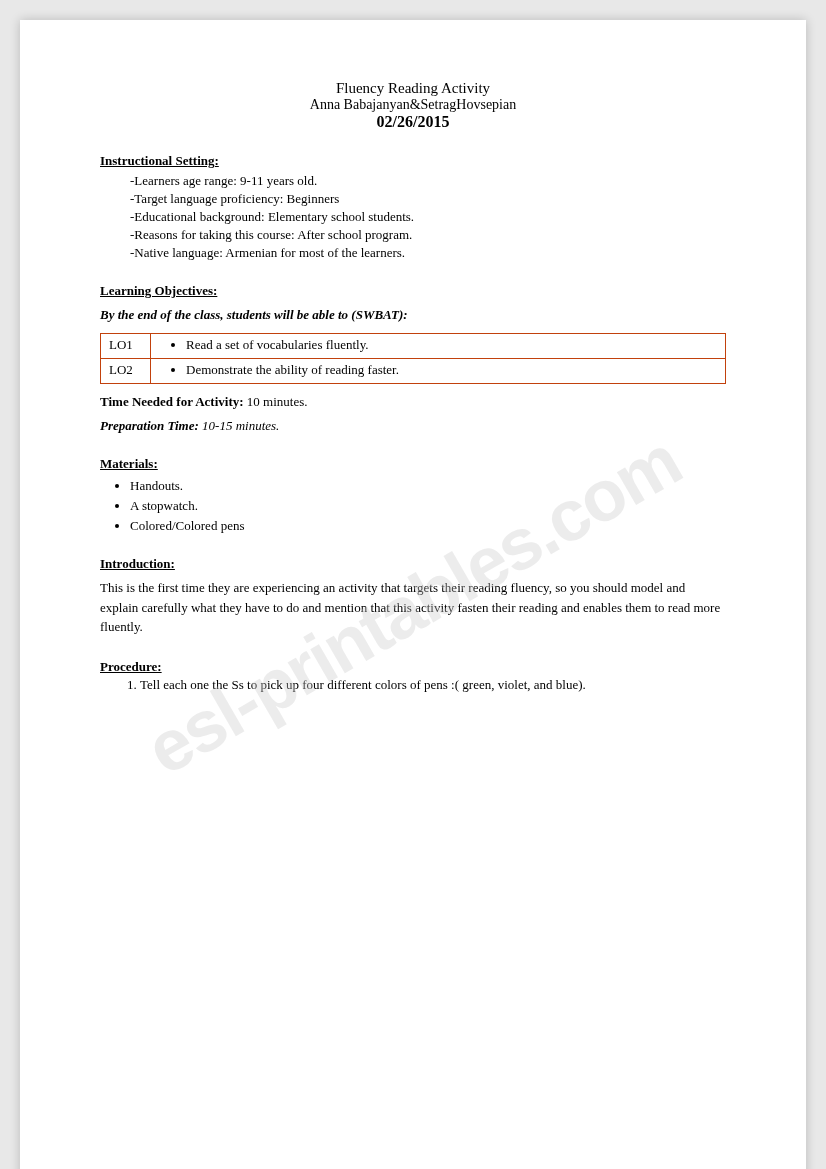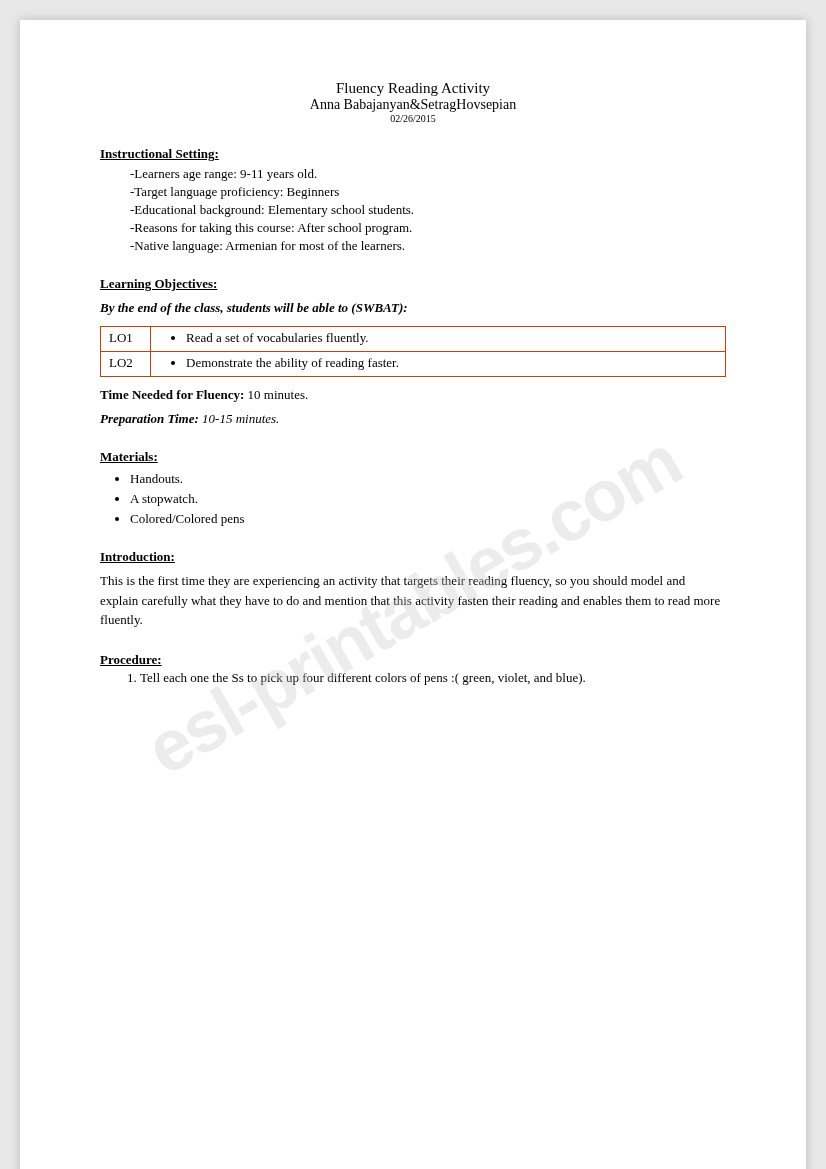--- a/index.html
+++ b/index.html
@@ -54,22 +54,22 @@
       text-align: center;
     }
 
     .header-subtitle {
       font-size: 14px;
       font-weight: normal;
       text-align: center;
     }
 
     .header-date {
-      font-size: 10px;
-      font-weight: normal;
+      font-size: 16px;
+      font-weight: bold;
       text-align: center;
     }
 
     .subtitle-left {
       text-align: left;
       font-size: 13px;
       margin-top: -32px;
     }
 
     .section {
@@ -218,21 +218,21 @@
           <ul>
             <li>Demonstrate the ability of reading faster.</li>
           </ul>
         </td>
       </tr>
     </tbody>
       </table>
   </div>
 
   <div class="time-line section">
-    <span class="bold">Time Needed for Fluency:</span>
+    <span class="bold">Time Needed for Activity:</span>
     <span>10 minutes.</span>
   </div>
 
   <div class="time-line" style="margin-top: 8px; font-style: italic;">
     <span class="bold">Preparation Time:</span>
     <span>10-15 minutes.</span>
   </div>
 
   <div class="section">
     <span class="section-title">Materials:</span>

